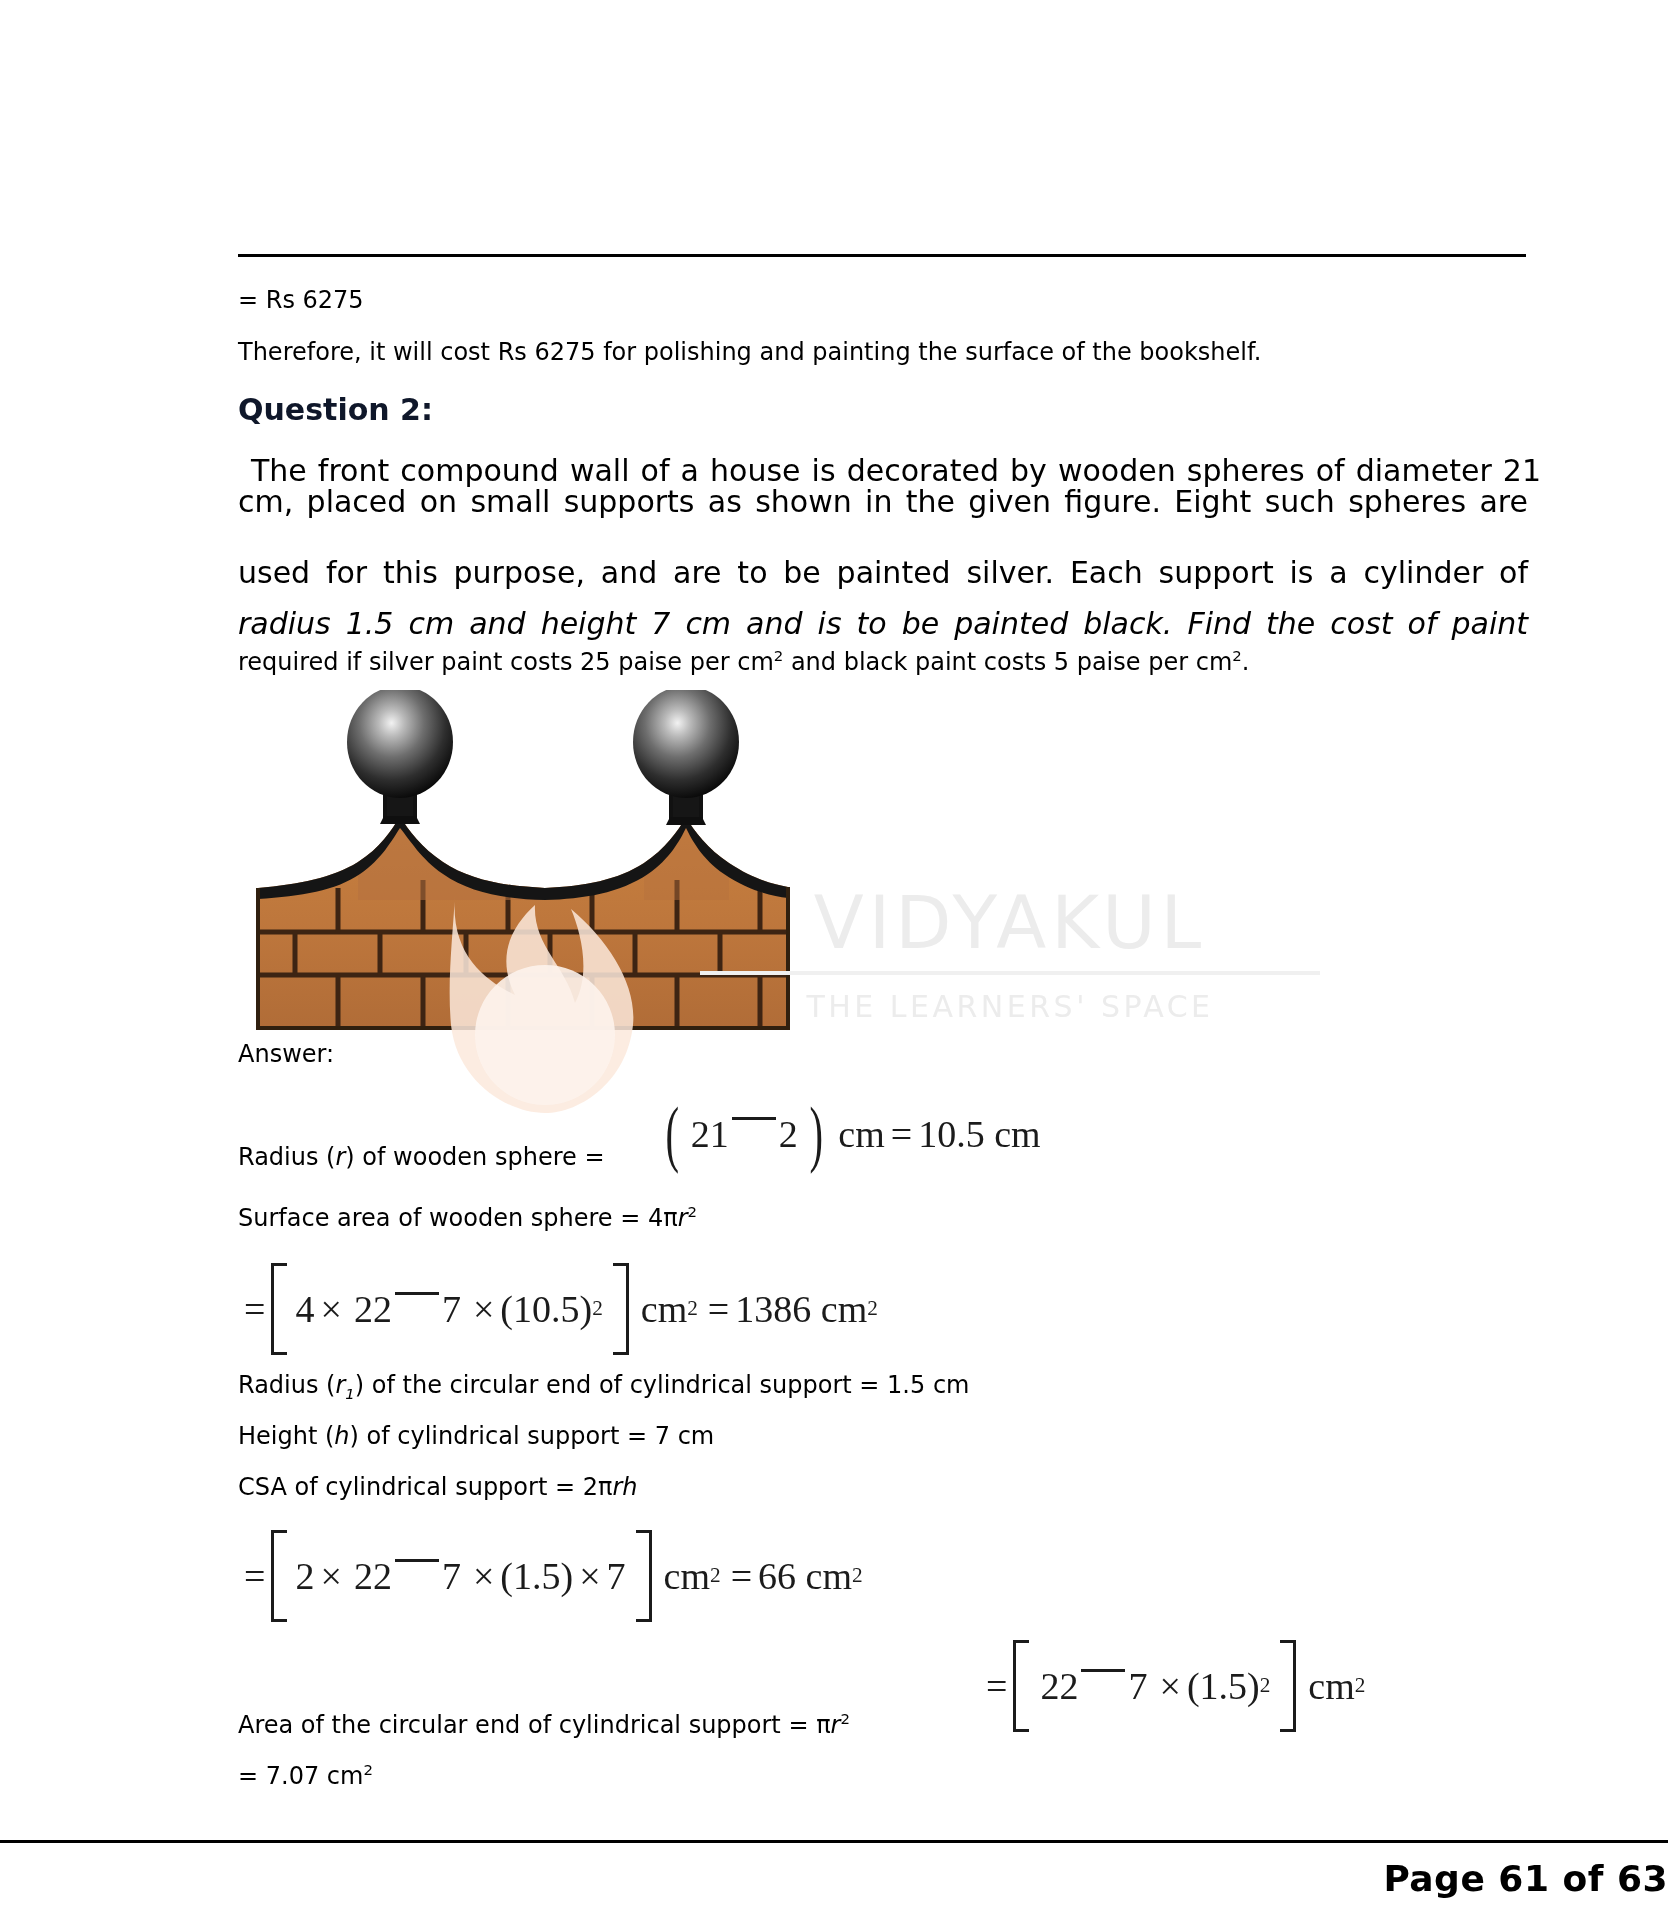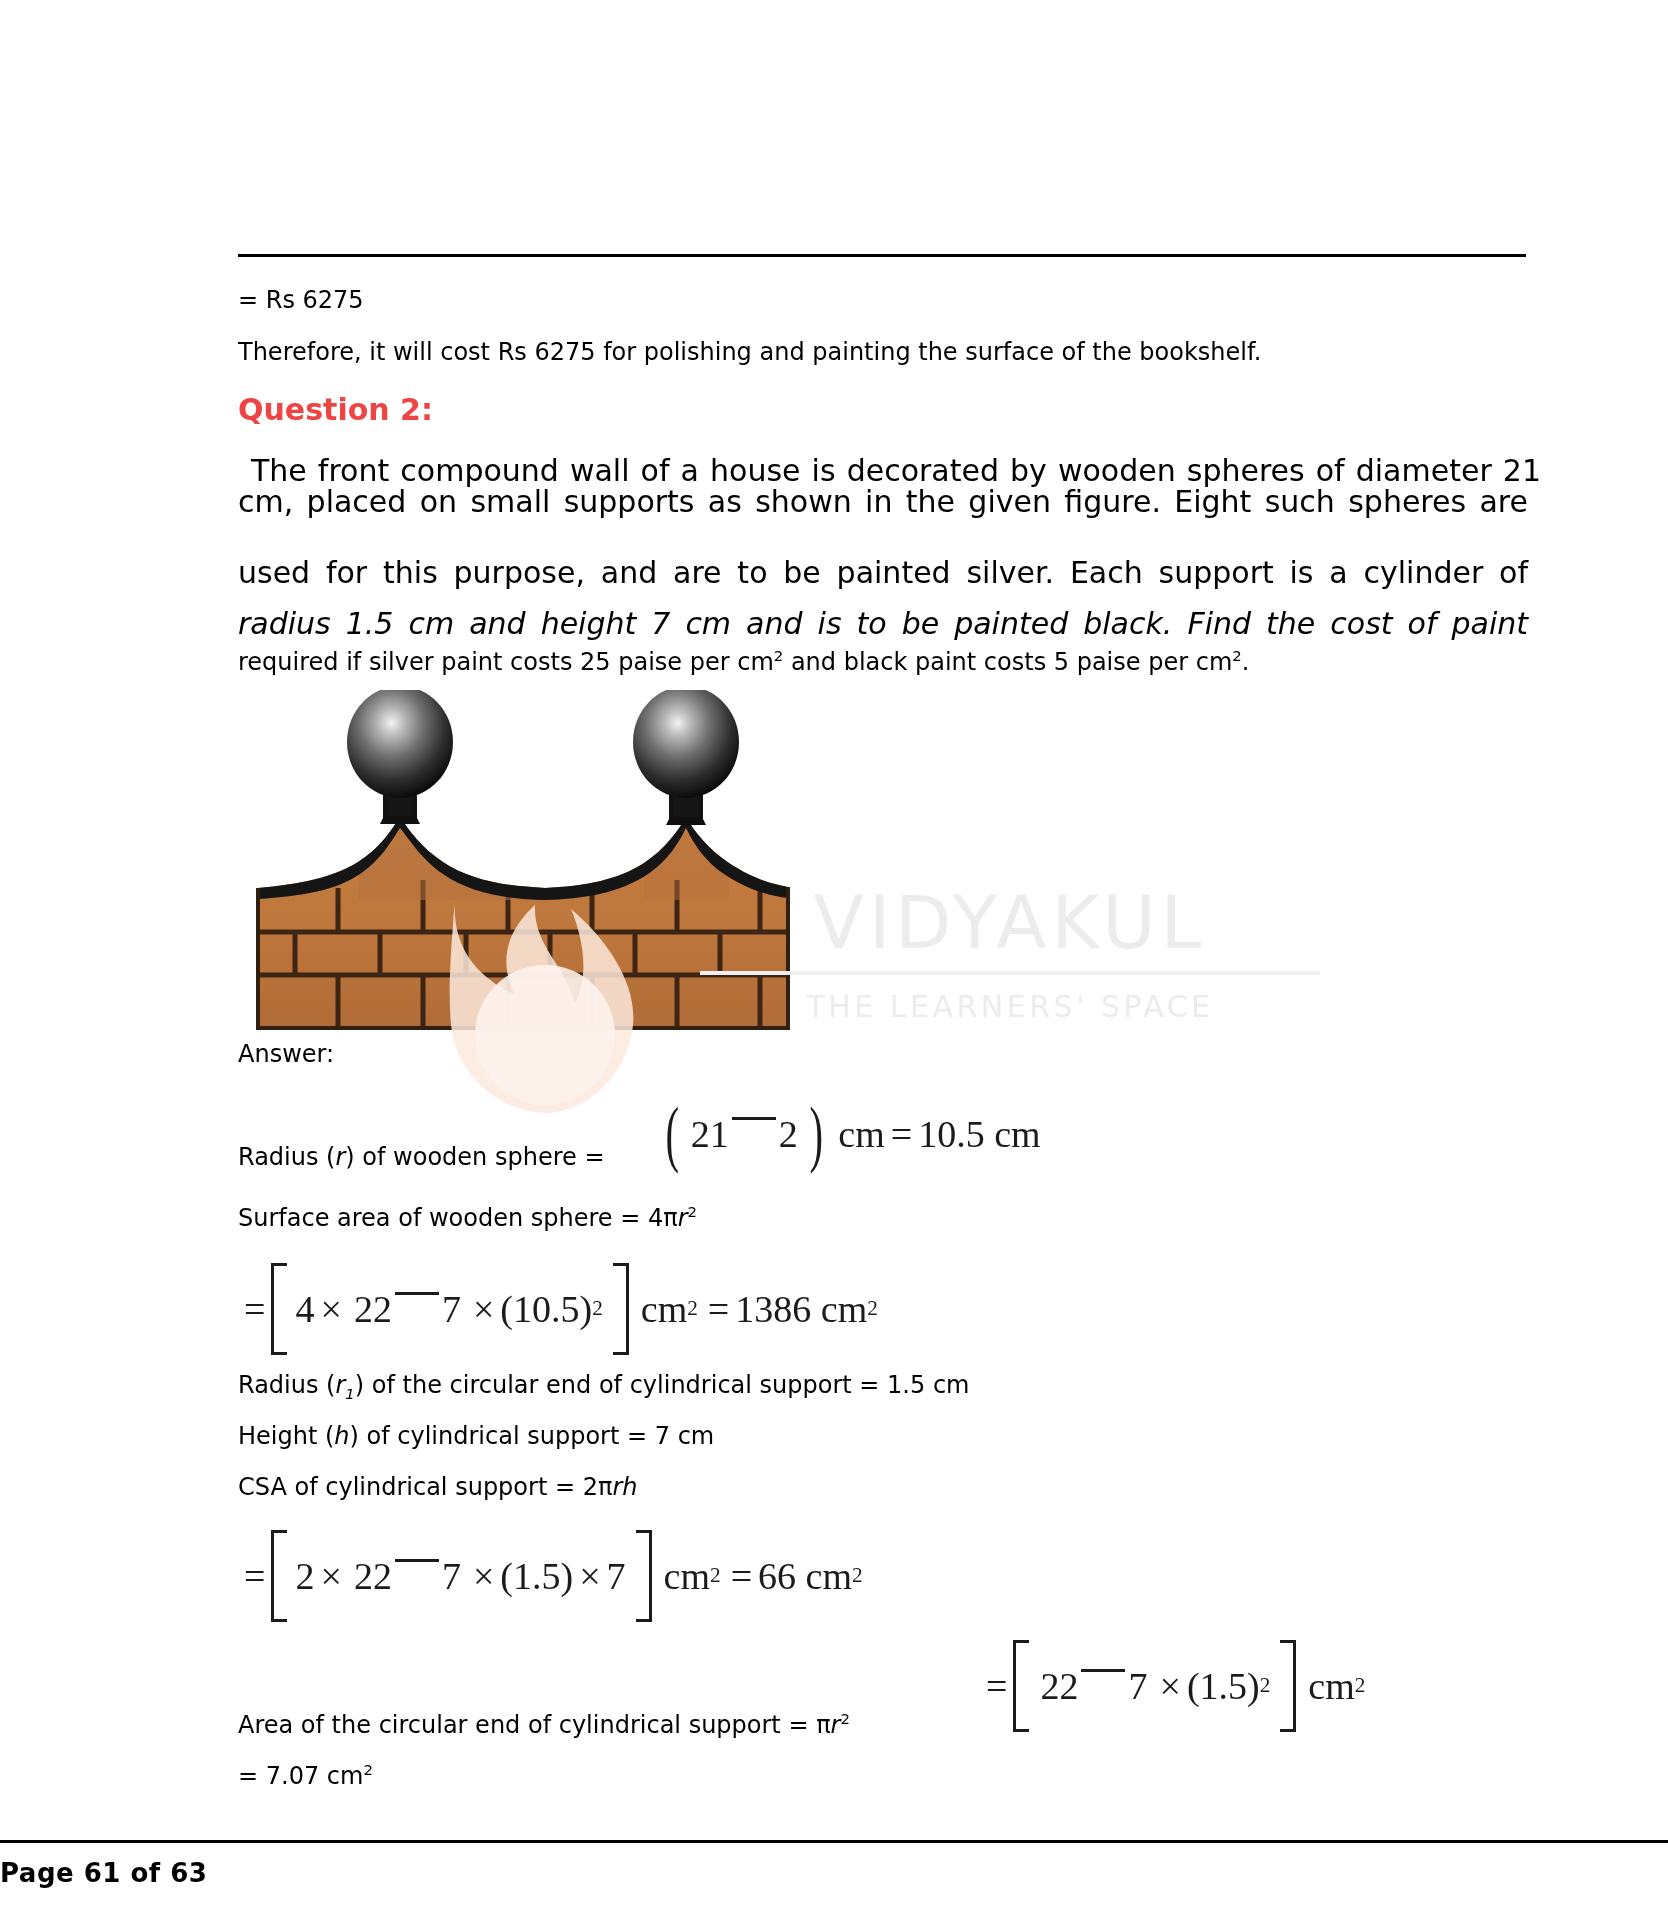--- a/index.html
+++ b/index.html
@@ -58,21 +58,21 @@
     font-size: 30px;
     line-height: 51px;
     text-align: justify;
     text-align-last: justify;
   }
   .qlabel {
     position: absolute;
     left: 238px;
     font-size: 30px;
     font-weight: bold;
-    color: #ef4444;
+    color: #0f172a;
   }
   .sup { font-size: 0.62em; vertical-align: super; }
   .ital { font-style: italic; }
   .sub  { font-size: 0.62em; vertical-align: sub; }
 
   
   .math {
     position: absolute;
     font-family: "Liberation Serif", "DejaVu Serif", serif;
     font-size: 38px;
@@ -178,22 +178,22 @@
     top: 1840px;
     width: 1668px;
     height: 3px;
     background: #000;
   }
   .footer-text {
     position: absolute;
     left: 0;
     top: 1858px;
     width: 1668px;
-    text-align: left;
-    font-size: 26px;
+    text-align: right;
+    font-size: 36px;
     font-weight: bold;
     letter-spacing: 0.5px;
   }
 </style>
 </head>
 <body>
 
 <div class="page">
 
   <div class="header-rule"></div>

